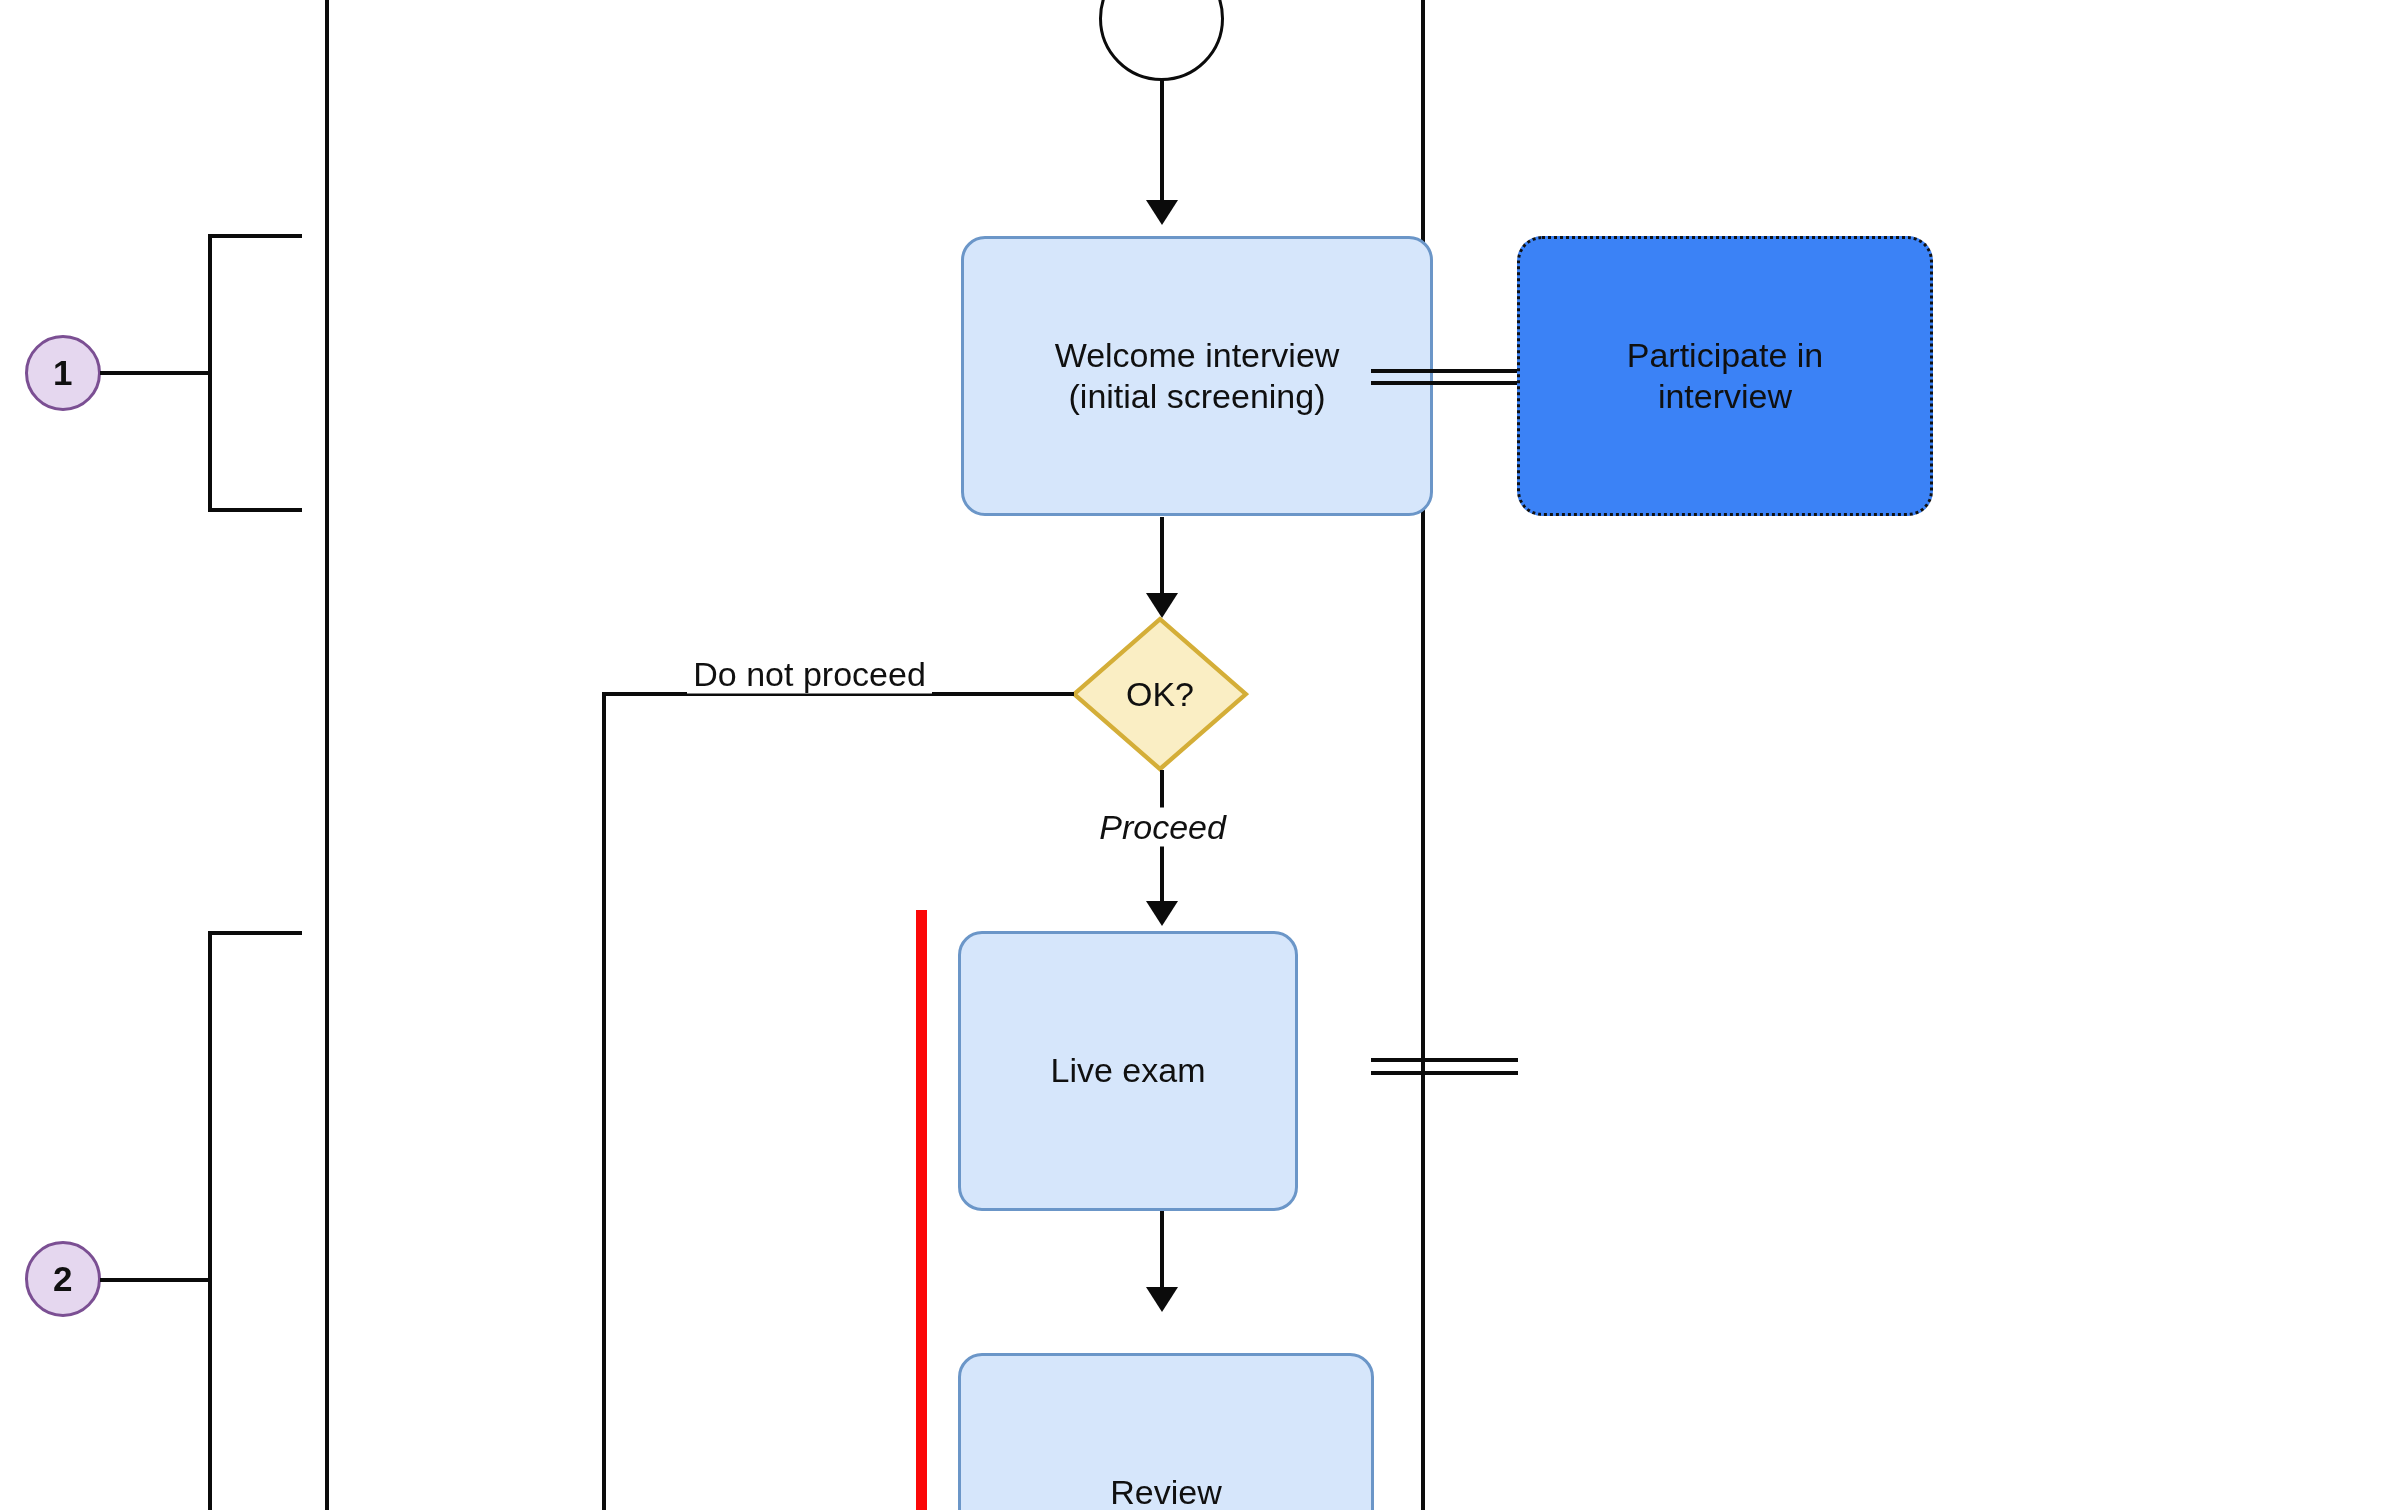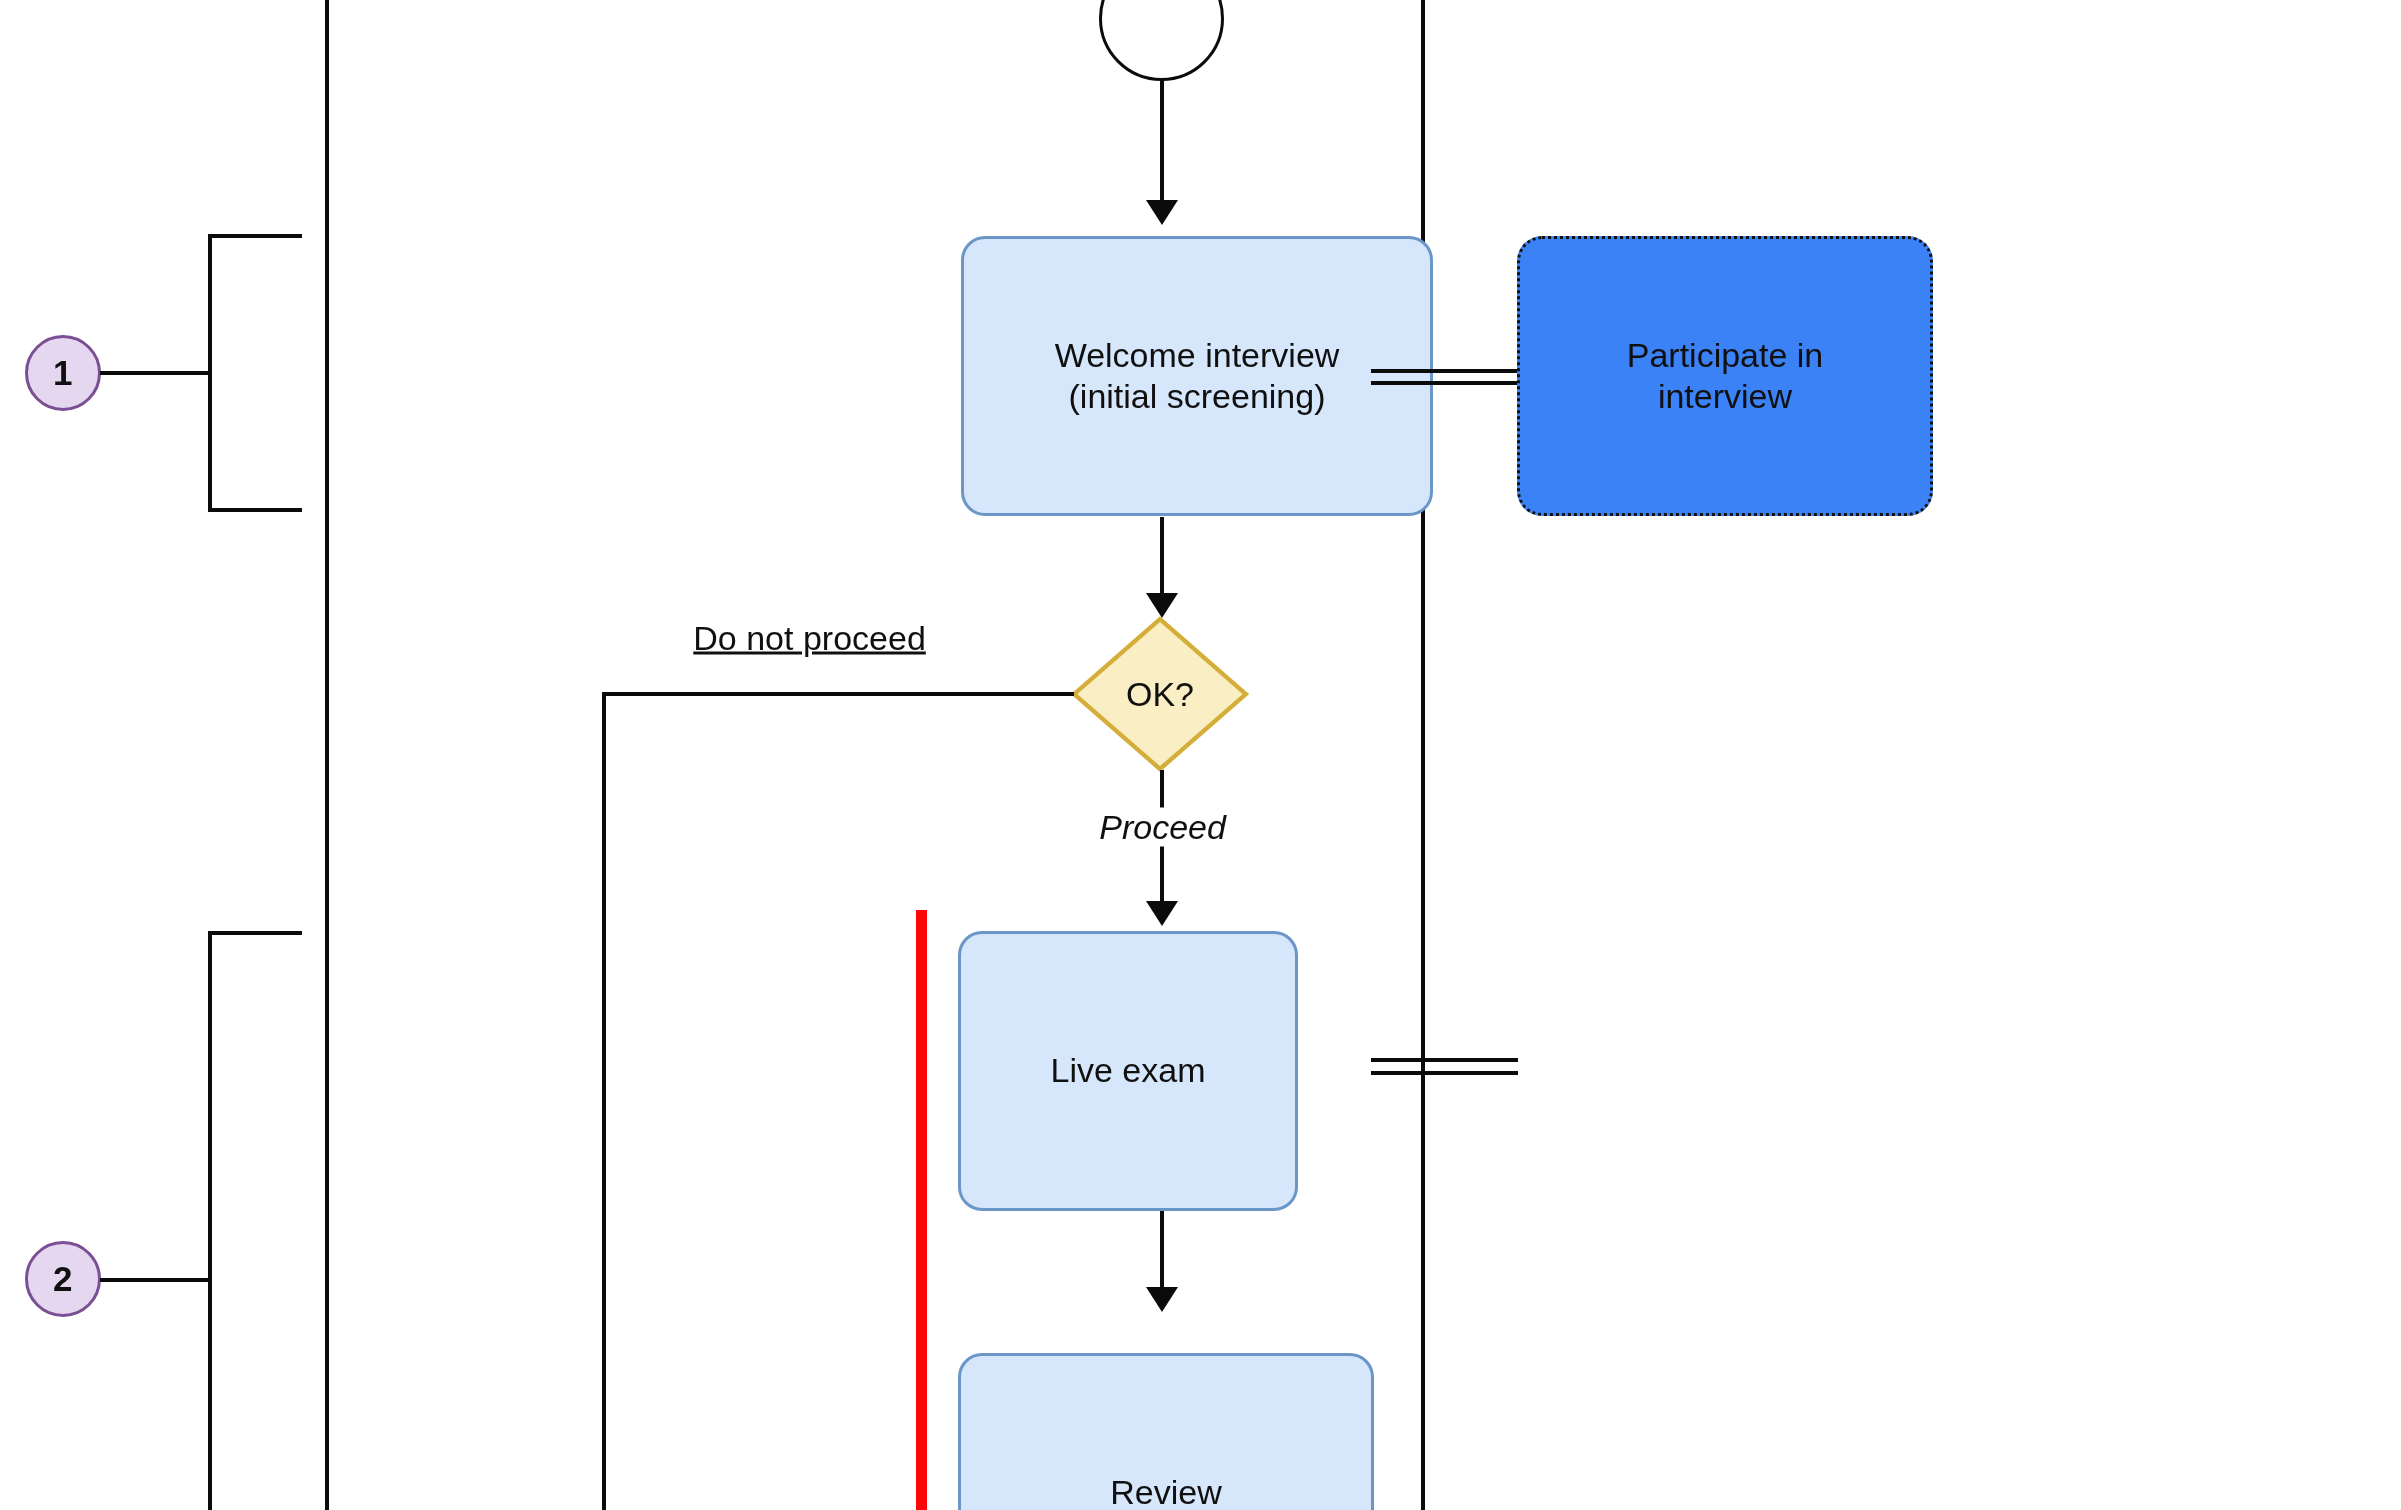--- a/index.html
+++ b/index.html
@@ -190,21 +190,21 @@
   <div class="decision-wrap" style="left:1071px; top:616px; width:178px; height:156px;">
     <svg class="decision-shape" viewBox="0 0 285 250" preserveAspectRatio="none">
       <polygon points="142.5,5 280,125 142.5,245 5,125" fill="#faeec4" stroke="#d4ae38" stroke-width="7"></polygon>
     </svg>
     <span class="decision-label">OK?</span>
   </div>
 
   <div class="stroke-h" style="left:602px; top:692px; width:472px;"></div>
 
   <div class="stroke-v" style="left:602px; top:692px; height:818px;"></div>
-  <div class="edge-label" style="left:687px; top:638px; transform:translateY(-50%);text-decoration:underline;">Do not proceed</div>
+  <div class="edge-label" style="left:687px; top:674px; transform:translateY(-50%);">Do not proceed</div>
 
   <div class="stroke-v" style="left:1160px; top:770px; height:153px;"></div>
   <div class="arrowhead" style="left:1146px; top:901px;"></div>
   <div class="edge-label" style="left:1093px; top:827px; transform:translateY(-50%);font-style:italic;">Proceed</div>
 
   <div class="highlight-bar" style="left:916px; top:910px; width:11.3px; height:600px;"></div>
 
   <div class="task-box" style="left:958px; top:931px; width:340px; height:280px;">
     <span>Live exam</span>
   </div>

